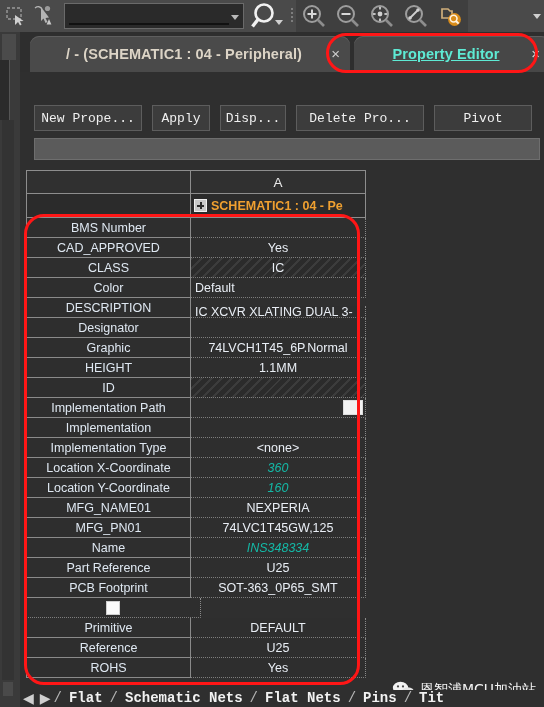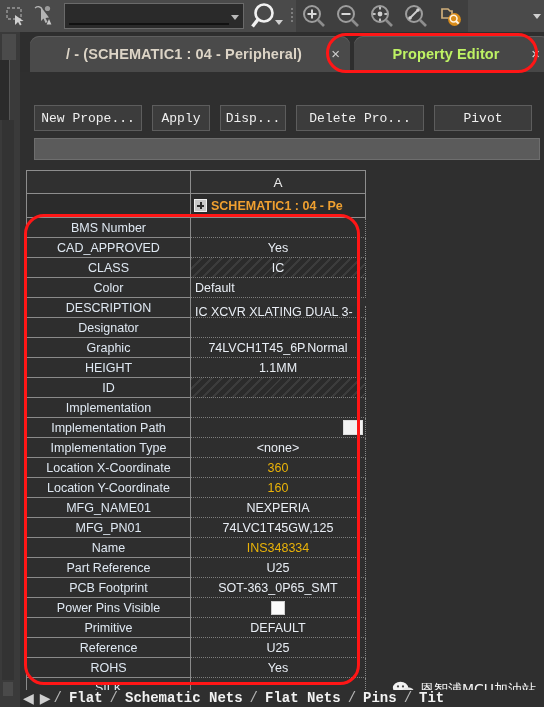--- a/index.html
+++ b/index.html
@@ -64,21 +64,21 @@
     position:absolute; top:4px; height:36px;
     background:#4b4b4b; border-top-left-radius:9px; border-top-right-radius:9px;
     display:flex; align-items:center; justify-content:center;
     color:#dcd4c6; font-size:14.5px; font-weight:bold; letter-spacing:0.1px;
     box-shadow:inset 0 1px 0 #5e5e5e;
   }
   .tab.t1 { left:10px; width:320px; background:#4a4a4a; }
   .tab.t2 { left:334px; width:196px; background:#474747; }
   .tab .lbl { padding-right:12px; }
   .tab .x { position:absolute; right:10px; top:9px; color:#cfcfcf; font-size:15px; font-weight:normal; }
-  .tab.t2 .lbl { color:#bef264; }
+  .tab.t2 .lbl { color:#5eead4;text-decoration:underline; }
   .tab.t2 .x { color:#dadada; }
 
   
   .panel {
     position:absolute; left:20px; top:72px; width:524px; height:635px; background:#2f2f2f;
   }
   .btnbar { position:absolute; left:14px; top:33px; display:flex; align-items:center; }
   .pbtn {
     height:26px; background:#3c3c3c; border:1px solid #5d5d5d;
     color:#f0f0f0; font-family:"Liberation Mono", monospace; font-size:13px;
@@ -130,21 +130,21 @@
   }
   .pval {
     width:175px; background:#2e2e2e;
     border-right:1px dotted #8a8a8a; border-bottom:1px dotted #7d7d7d; border-left:none;
     color:#e9eef5; font-size:12.5px; display:flex; align-items:center; justify-content:center;
     position:relative; white-space:nowrap; overflow:hidden;
   }
   .pval.ro {
     background-image:repeating-linear-gradient(135deg,#3c3c3c 0 2px,#2b2b2b 2px 7px);
   }
-  .pval.italic { color:#eab308; }
+  .pval.italic { font-style:italic; color:#14b8a6; }
   .browse-btn {
     position:absolute; right:2px; top:2px; width:20px; height:15px;
     background:#f2f2f2; border:1px solid #dcdcdc;
   }
   .chk {
     width:14px; height:14px; background:#fbfbfb; border:1px solid #cfcfcf;
   }
 
   
   .annot { position:absolute; border:3.5px solid #ff1616; border-radius:22px; pointer-events:none; }
@@ -335,30 +335,30 @@
           </div>
           <div class="prow">
             <div class="pname">HEIGHT</div>
             <div class="pval">1.1MM</div>
           </div>
           <div class="prow">
             <div class="pname">ID</div>
             <div class="pval ro"></div>
           </div>
           <div class="prow">
-            <div class="pname">Implementation</div>
-            <div class="pval"></div>
-          </div>
-          <div class="prow">
             <div class="pname">Implementation Path</div>
             <div class="pval">
               <span class="browse-btn"></span>
             </div>
           </div>
           <div class="prow">
+            <div class="pname">Implementation</div>
+            <div class="pval"></div>
+          </div>
+          <div class="prow">
             <div class="pname">Implementation Type</div>
             <div class="pval">&lt;none&gt;</div>
           </div>
           <div class="prow">
             <div class="pname">Location X-Coordinate</div>
             <div class="pval italic">360</div>
           </div>
           <div class="prow">
             <div class="pname">Location Y-Coordinate</div>
             <div class="pval italic">160</div>
@@ -377,40 +377,35 @@
           </div>
           <div class="prow">
             <div class="pname">Part Reference</div>
             <div class="pval">U25</div>
           </div>
           <div class="prow">
             <div class="pname">PCB Footprint</div>
             <div class="pval">SOT-363_0P65_SMT</div>
           </div>
           <div class="prow">
-            <div class="pname">Power Pins Visible</div>
             <div class="pval">
               <span class="chk"></span>
             </div>
           </div>
           <div class="prow">
             <div class="pname">Primitive</div>
             <div class="pval">DEFAULT</div>
           </div>
           <div class="prow">
             <div class="pname">Reference</div>
             <div class="pval">U25</div>
           </div>
           <div class="prow">
             <div class="pname">ROHS</div>
             <div class="pval">Yes</div>
-          </div>
-          <div class="prow">
-            <div class="pname">SILK</div>
-            <div class="pval"></div>
           </div>
         </div>
     </div>
   </div>
 
   <div class="annot tabring"></div>
   <div class="annot gridring"></div>
 
   <div class="wm">
     <span class="logo">

